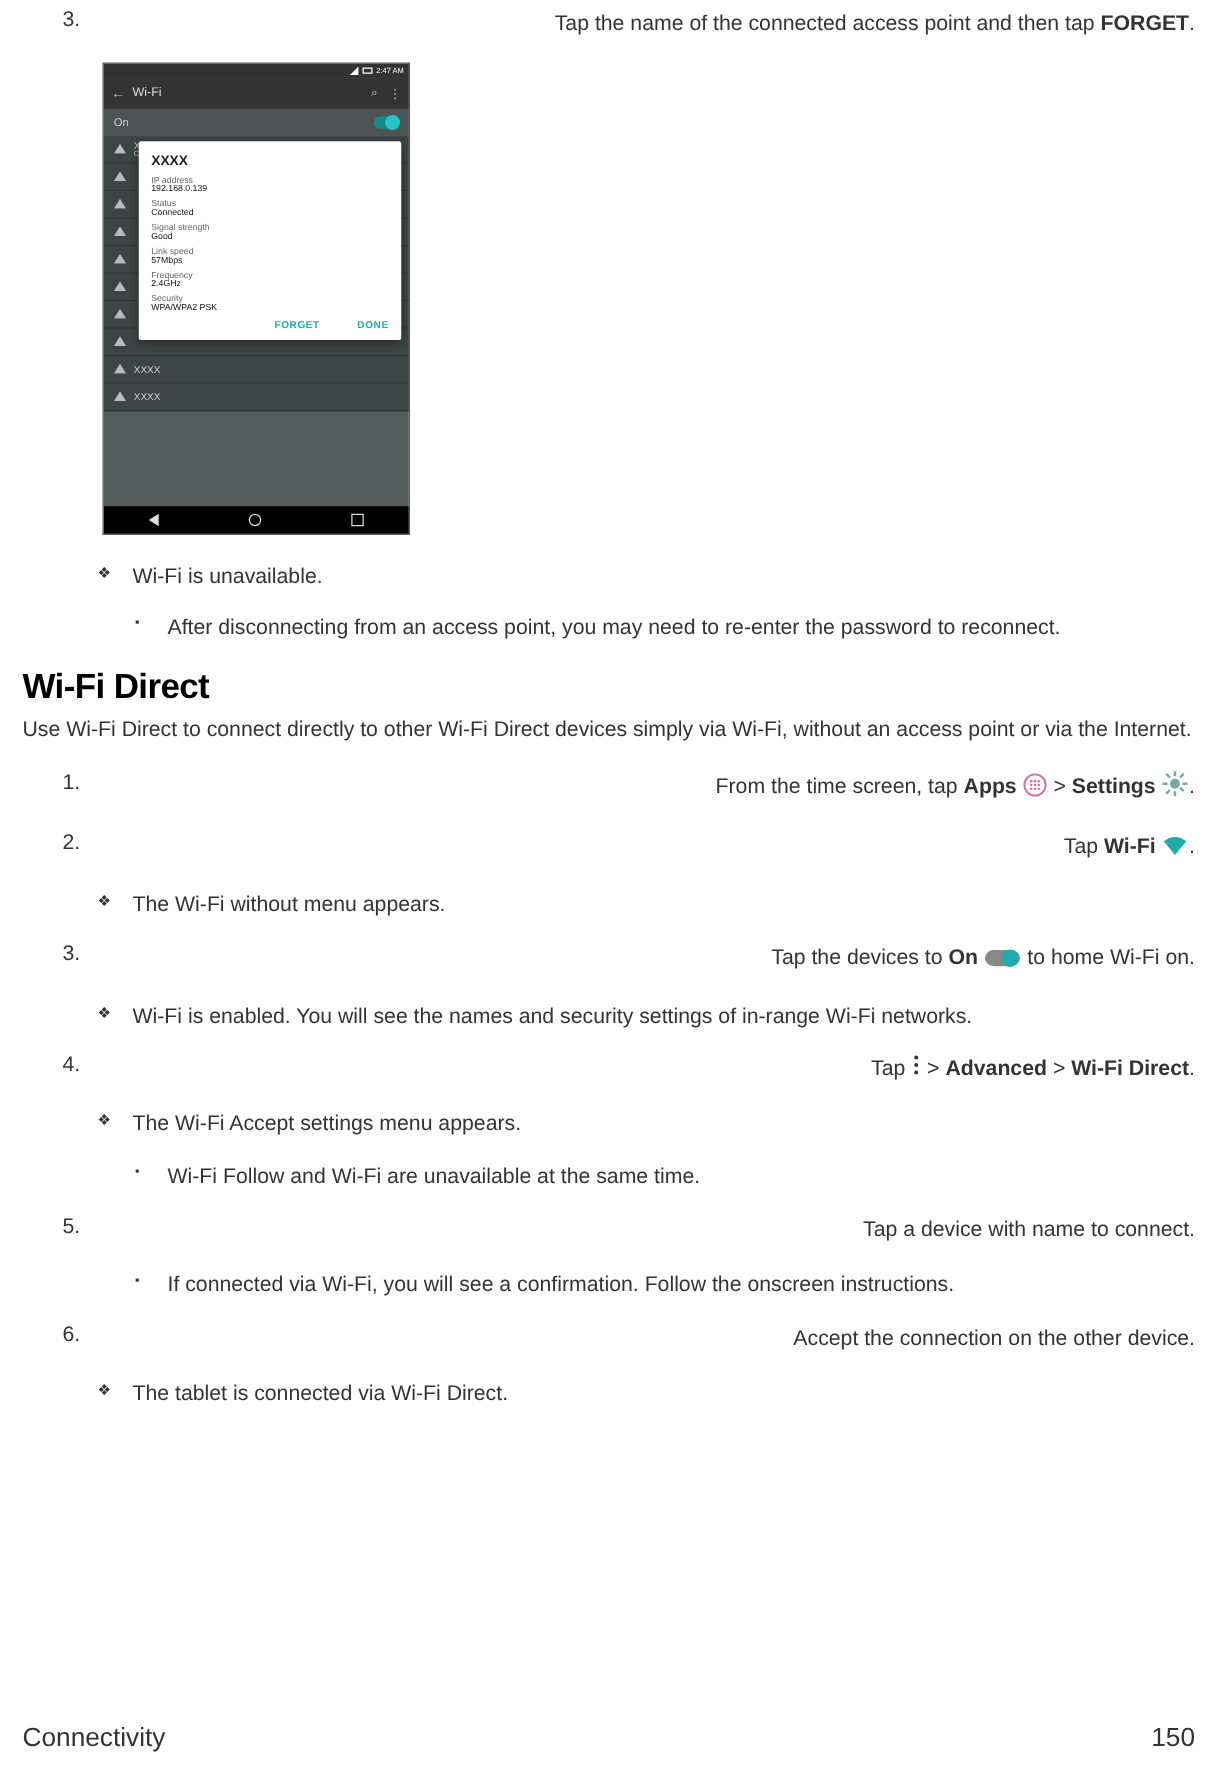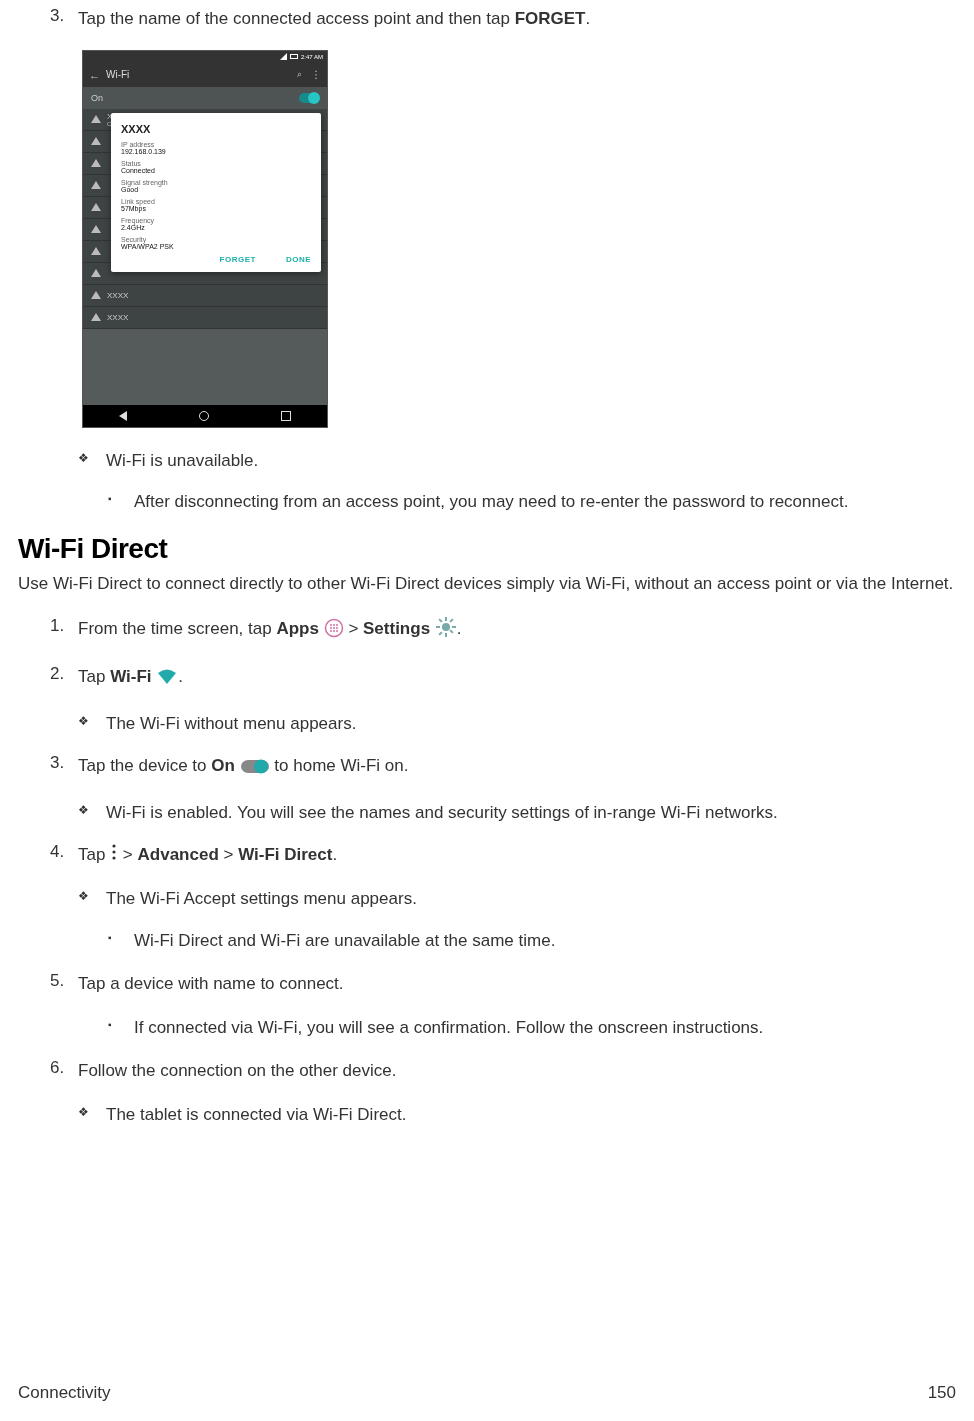--- a/index.html
+++ b/index.html
@@ -8,21 +8,21 @@
       font-size: 17px;
       color: #333;
       width: 974px;
       min-height: 1421px;
       padding: 0 18px 20px 18px;
       position: relative;
       background: #fff;
     }
     .step-row { display: flex; margin: 6px 0 18px 32px; }
     .step-num { width: 28px; flex-shrink: 0; }
-    .step-body { flex: 1; line-height: 1.5; }
+    .step-body { flex: 1; line-height: 1.5; text-align: right; }
     .bold { font-weight: bold; }
     .sub-row { display: flex; margin: 4px 0 16px 60px; }
     .sub-bullet { width: 28px; flex-shrink: 0; font-size: 12px; padding-top: 3px; }
     .sub-body { flex: 1; line-height: 1.5; }
     .sub2-row { display: flex; margin: 0px 0 18px 90px; }
     .sub2-bullet { width: 26px; flex-shrink: 0; font-size: 10px; padding-top: 4px; }
     .sub2-body { flex: 1; line-height: 1.5; }
     h2.wifi-direct {
       font-family: Arial, Helvetica, sans-serif;
       font-weight: 900;
@@ -33,21 +33,21 @@
       letter-spacing: -0.5px;
     }
     .intro { margin: 0 0 20px 0; line-height: 1.5; }
     .footer-row {
       position: absolute;
       bottom: 18px;
       left: 18px;
       right: 18px;
       display: flex;
       justify-content: space-between;
-      font-size: 17px;
+      font-size: 21px;
     }
     .icon-inline { display: inline-block; vertical-align: -4px; }
     
     .phone-wrap { margin: 6px 0 20px 64px; width: 246px; border: 1px solid #555; background:#fff;}
     .phone-inner { width: 100%; height: 376px; position: relative; background: #555a5b; overflow:hidden;}
     .status-bar { height: 12px; background: #333; display:flex; justify-content:flex-end; align-items:center; padding-right:4px; gap:3px;}
     .status-bar .ic { width:7px; height:7px; background:#fff; clip-path: polygon(0 100%, 100% 100%, 100% 0); }
     .status-bar .bat { width:8px; height:5px; border:1px solid #fff;}
     .status-bar .time { color:#fff; font-size:6px; }
     .app-bar { height: 24px; background: #333; display:flex; align-items:center; padding:0 6px; gap:6px;}
@@ -245,21 +245,21 @@
   </div>
 </div>
 <div class="sub-row">
   <div class="sub-bullet">❖</div>
   <div class="sub-body">The Wi-Fi without menu appears.</div>
 </div>
 
 <div class="step-row">
   <div class="step-num">3.</div>
   <div class="step-body">
-    <span>Tap the device to </span><span class="bold">On</span>
+    <span>Tap the devices to </span><span class="bold">On</span>
     <span class="icon-inline">
       <svg width="30" height="18">
           <rect x="1" y="3" rx="7" ry="7" width="28" height="13" fill="#888"></rect>
           <circle cx="21" cy="9.5" r="7" fill="#2aa"></circle>
         </svg>
     </span><span> to home Wi-Fi on.</span>
   </div>
 </div>
 <div class="sub-row">
   <div class="sub-bullet">❖</div>
@@ -277,35 +277,35 @@
         </svg>
     </span><span> &gt; </span><span class="bold">Advanced</span><span> &gt; </span><span class="bold">Wi-Fi Direct</span><span>.</span>
   </div>
 </div>
 <div class="sub-row">
   <div class="sub-bullet">❖</div>
   <div class="sub-body">The Wi-Fi Accept settings menu appears.</div>
 </div>
 <div class="sub2-row">
   <div class="sub2-bullet">▪</div>
-  <div class="sub2-body">Wi-Fi Direct and Wi-Fi are unavailable at the same time.</div>
+  <div class="sub2-body">Wi-Fi Follow and Wi-Fi are unavailable at the same time.</div>
 </div>
 
 <div class="step-row">
   <div class="step-num">5.</div>
   <div class="step-body">Tap a device with name to connect.</div>
 </div>
 <div class="sub2-row">
   <div class="sub2-bullet">▪</div>
   <div class="sub2-body">If connected via Wi-Fi, you will see a confirmation. Follow the onscreen instructions.</div>
 </div>
 
 <div class="step-row">
   <div class="step-num">6.</div>
-  <div class="step-body">Follow the connection on the other device.</div>
+  <div class="step-body">Accept the connection on the other device.</div>
 </div>
 <div class="sub-row">
   <div class="sub-bullet">❖</div>
   <div class="sub-body">The tablet is connected via Wi-Fi Direct.</div>
 </div>
 
 <div class="footer-row">
   <span>Connectivity</span>
   <span>150</span>
 </div>

